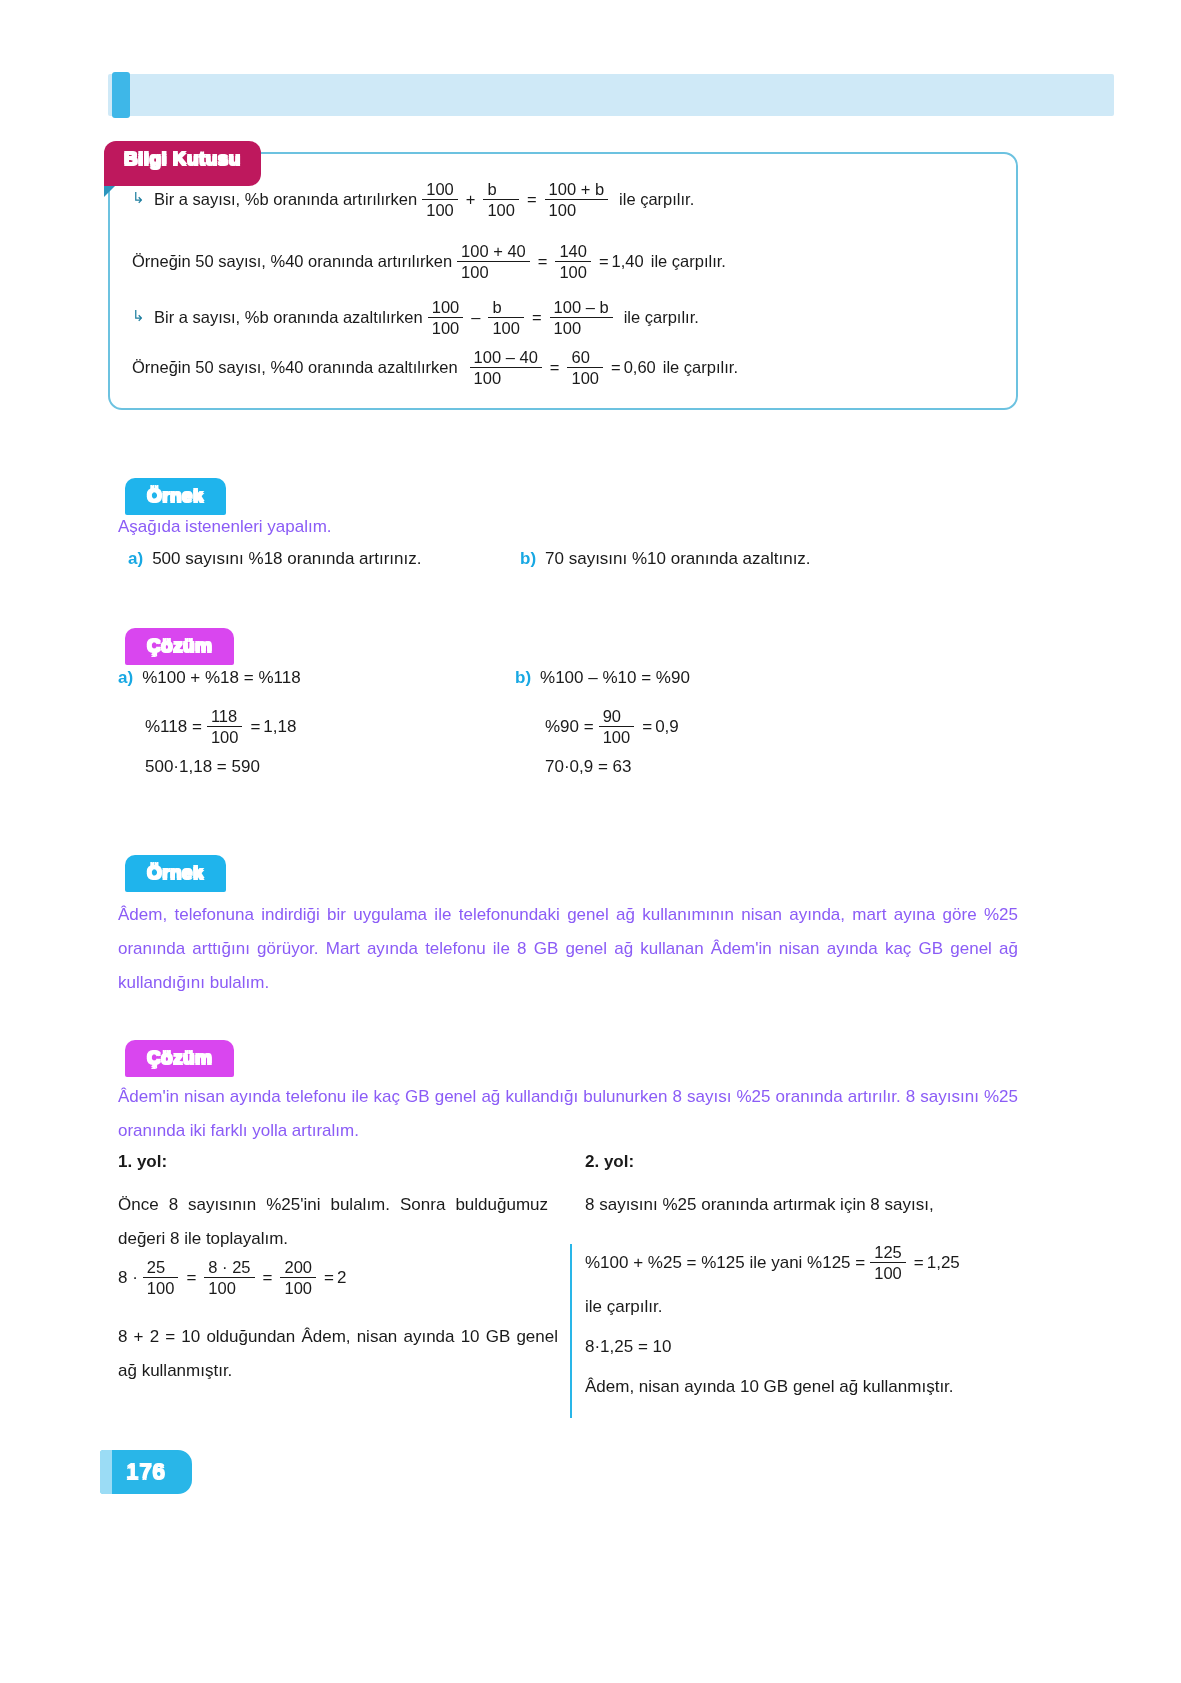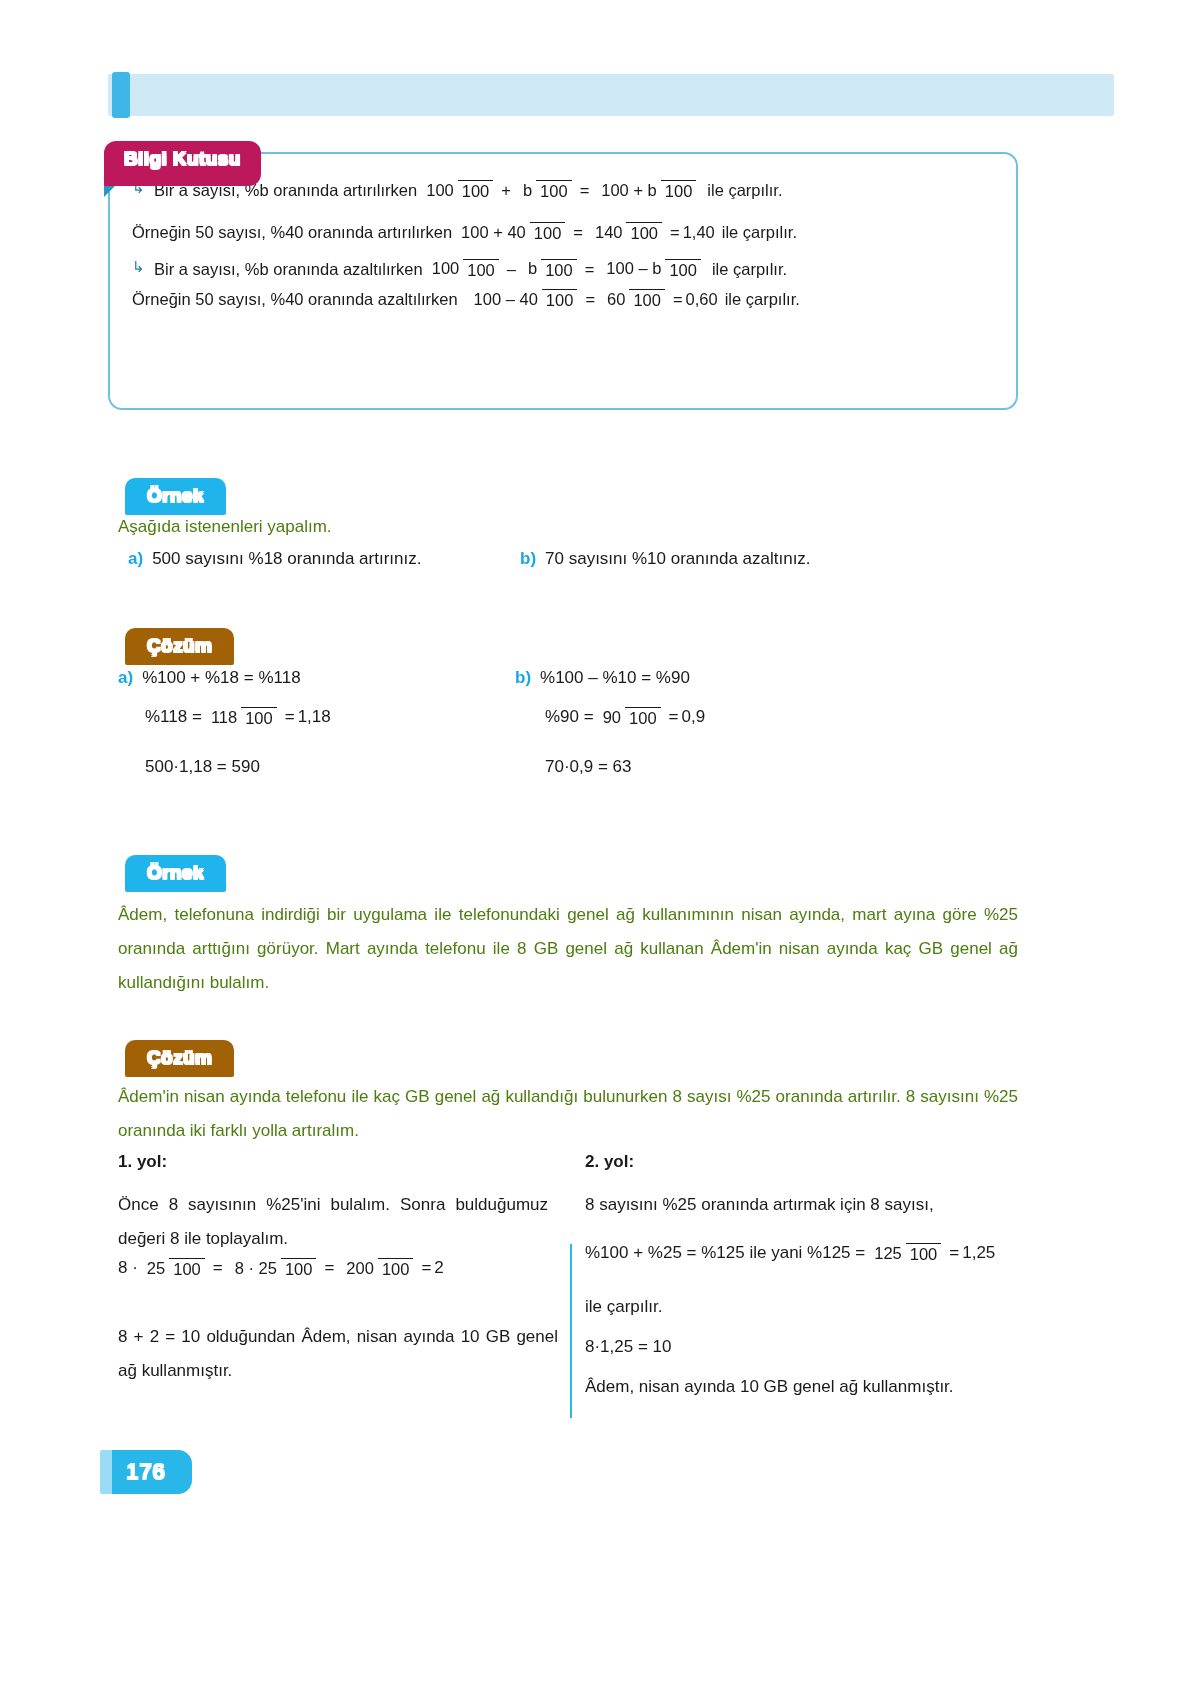--- a/index.html
+++ b/index.html
@@ -95,22 +95,21 @@
     font-size: 15px;
     width: 22px;
     flex: 0 0 22px;
     text-align: left;
     transform: translateY(-2px);
   }
 
   
   .frac {
     display: inline-flex;
-    flex-direction: row;
-    align-items: center;
+    flex-direction: column;
     vertical-align: middle;
     margin: 0 5px;
     line-height: 1.12;
     font-size: 16.5px;
   }
   .frac .num { padding: 0 4px 1px 4px; }
   .frac .den { padding: 1px 4px 0 4px; border-top: 1.4px solid #1a1a1a; }
   .op { margin: 0 3px; }
 
   
@@ -120,27 +119,27 @@
     font-weight: bold;
     font-size: 19px;
     letter-spacing: .4px;
     padding: 7px 22px 8px 22px;
     border-radius: 10px 10px 2px 2px;
     text-shadow:
       -1px -1px 0 #ffffff, 1px -1px 0 #ffffff,
       -1px  1px 0 #ffffff, 1px  1px 0 #ffffff;
   }
   .tag-ornek { background: #1fb4ec; }
-  .tag-cozum { background: #a16207; }
+  .tag-cozum { background: #d946ef; }
 
   
   .ptext {
     position: absolute;
     font-size: 17px;
-    color: #4d7c0f;
+    color: #8b5cf6;
     line-height: 1.62;
   }
   .label-ab {
     color: #18a8e3;
     font-weight: bold;
     margin-right: 9px;
   }
   .row-item {
     position: absolute;
     display: flex;

